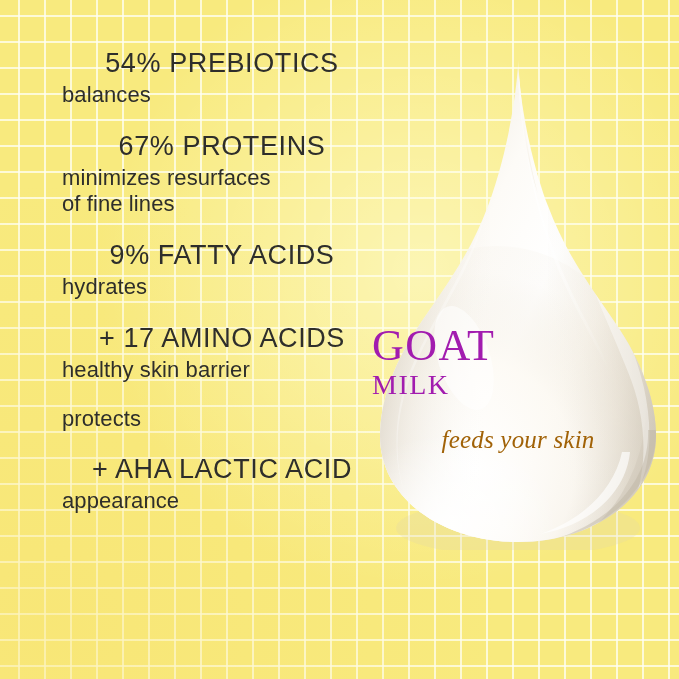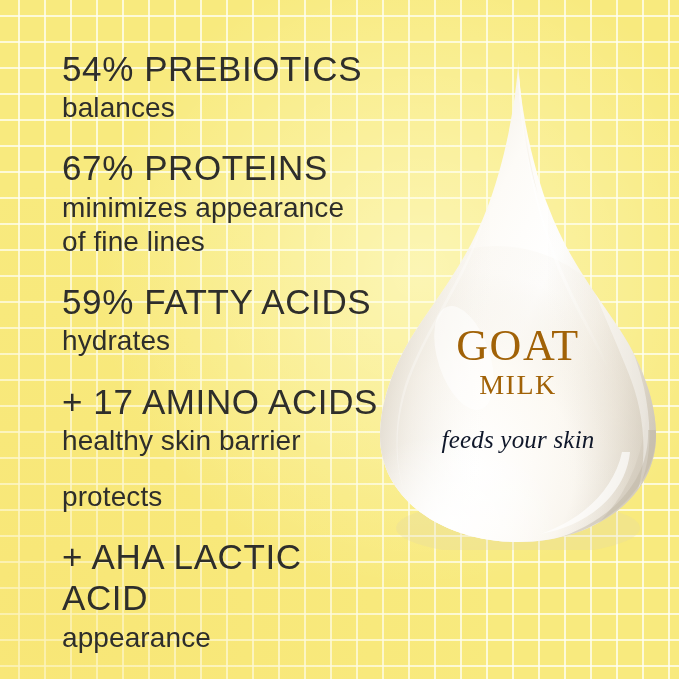--- a/index.html
+++ b/index.html
@@ -47,30 +47,31 @@
   .ingredients {
     position: absolute;
     left: 62px;
     top: 48px;
     width: 320px;
   }
   .ing-item { margin-bottom: 22px; }
   .ing-item:last-child { margin-bottom: 16px; }
   .ing-head {
     font-family: "Liberation Sans", sans-serif;
-    font-size: 35px;
+    font-size: 27px;
     font-weight: 400;
     letter-spacing: 0.6px;
     color: #2e2e2b;
     line-height: 1.18;
     white-space: pre-line;
+    text-align: center;
   }
   .ing-sub {
     font-family: "Liberation Sans", sans-serif;
-    font-size: 28px;
+    font-size: 22px;
     font-weight: 400;
     letter-spacing: 0.1px;
     color: #2e2e2b;
     line-height: 1.22;
     margin-top: 2px;
     white-space: pre-line;
   }
 
   
   .droplet-wrap {
@@ -88,64 +89,64 @@
     top: 0;
     width: 292px;
     height: 492px;
     pointer-events: none;
   }
   .brand {
     position: absolute;
     left: 0;
     right: 0;
     top: 266px;
-    text-align: center;
+    text-align: left;
     font-family: "Liberation Serif", serif;
-    color: #a16207;
+    color: #a21caf;
     letter-spacing: 1.5px;
     line-height: 0.98;
   }
   .brand-l1 { font-size: 44px; display: block; }
   .brand-l2 { font-size: 28px; display: block; margin-top: 4px; }
   .tagline {
     position: absolute;
     left: 0;
     right: 0;
     top: 368px;
     text-align: center;
     font-family: "Liberation Serif", serif;
     font-style: italic;
     font-size: 25px;
-    color: #0f172a;
+    color: #a16207;
     letter-spacing: 0.2px;
   }
 </style>
 </head>
 <body>
 
 <div id="canvas">
 
   <div class="bg-base"></div>
   <div class="bg-glow"></div>
 
   <div class="ingredients">
 
     <div class="ing-item">
       <div class="ing-head">54% PREBIOTICS</div>
       <div class="ing-sub">balances</div>
     </div>
 
     <div class="ing-item">
       <div class="ing-head">67% PROTEINS</div>
-      <div class="ing-sub">minimizes appearance
+      <div class="ing-sub">minimizes resurfaces
 of fine lines</div>
     </div>
 
     <div class="ing-item">
-      <div class="ing-head">59% FATTY ACIDS</div>
+      <div class="ing-head">9% FATTY ACIDS</div>
       <div class="ing-sub">hydrates</div>
     </div>
 
     <div class="ing-item">
       <div class="ing-head">+ 17 AMINO ACIDS</div>
       <div class="ing-sub">healthy skin barrier</div>
     </div>
 
     <div class="ing-item">
       <div class="ing-sub">protects</div>

